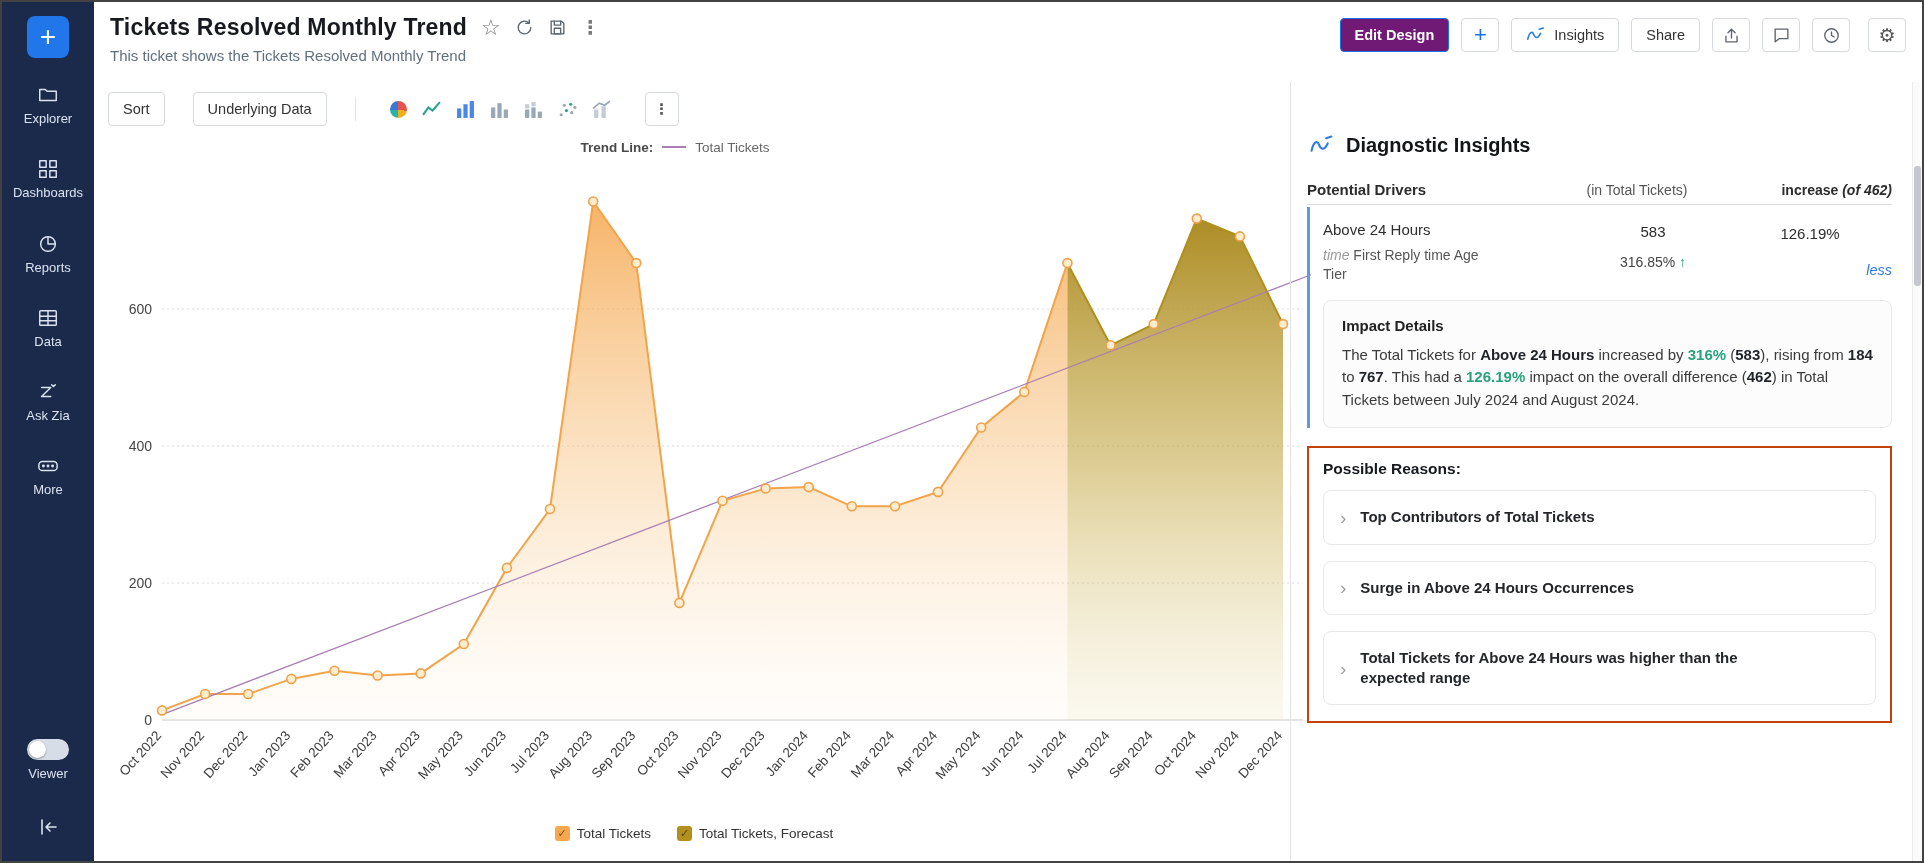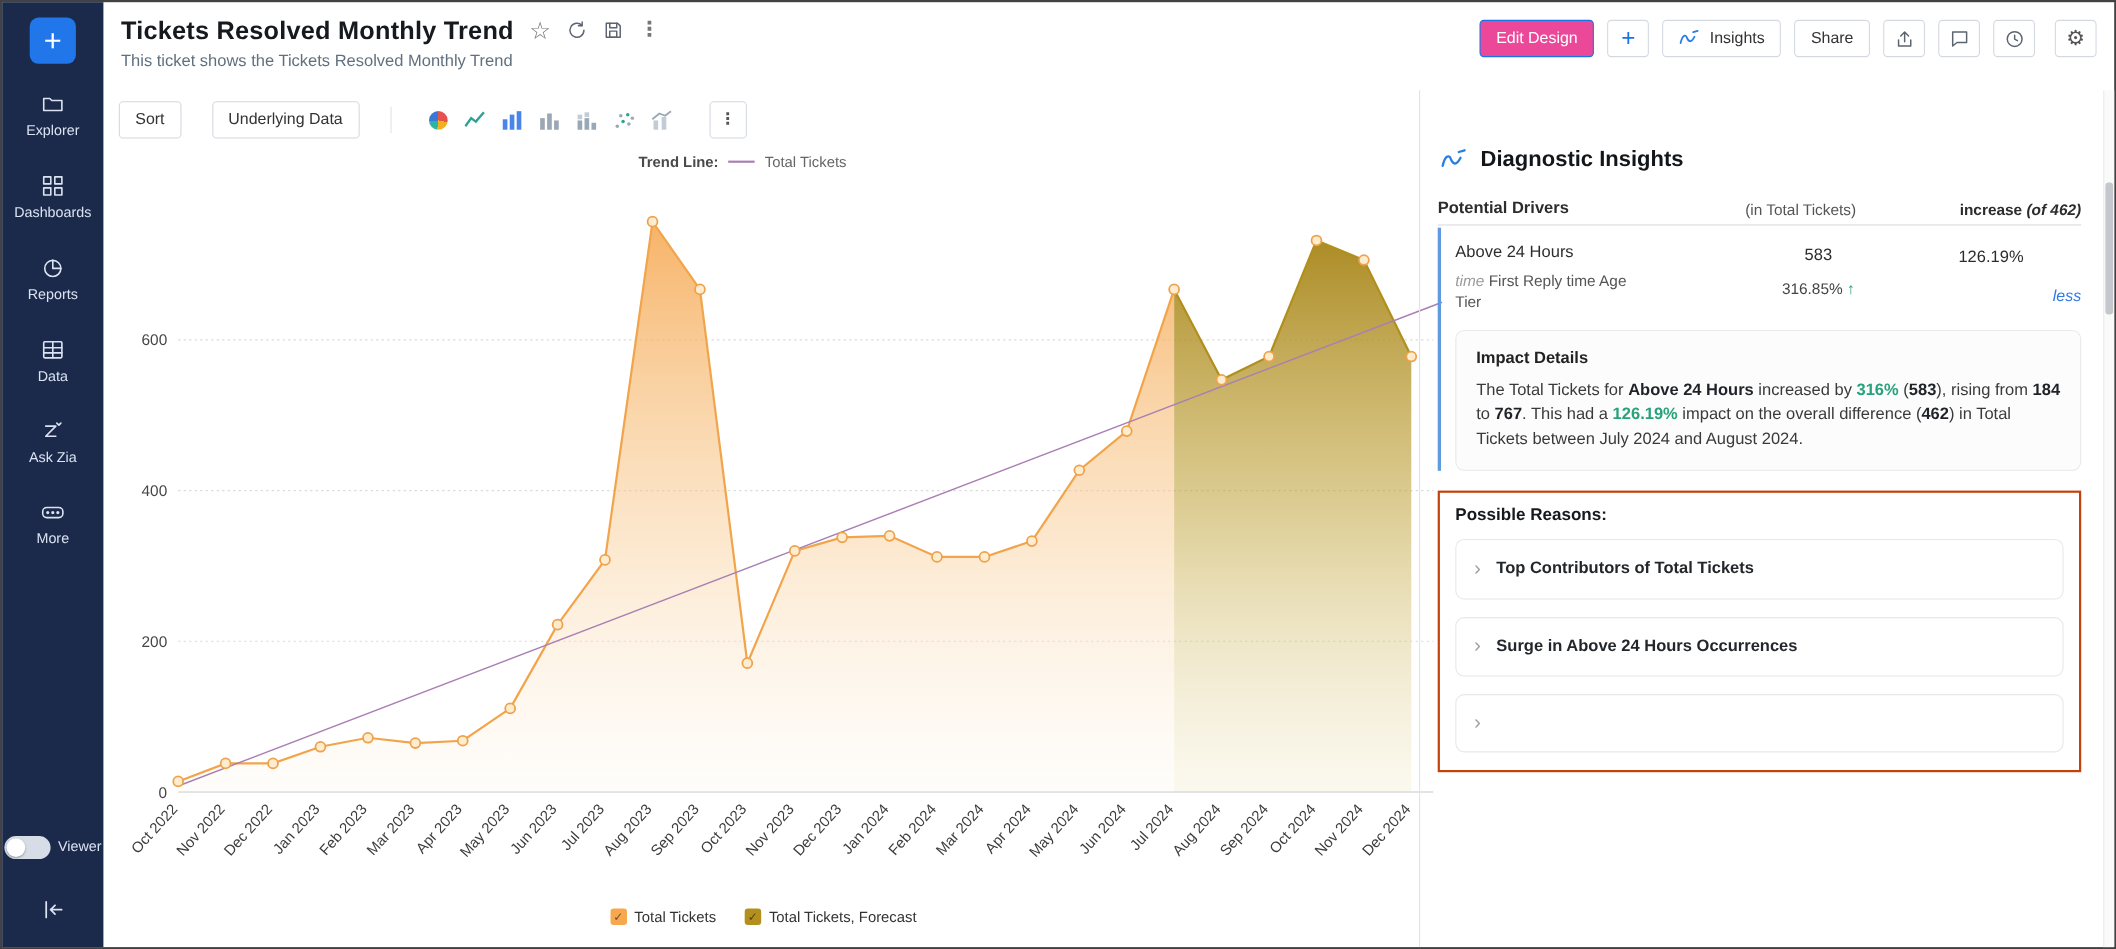--- a/index.html
+++ b/index.html
@@ -9,38 +9,38 @@
 
   
   .sidebar{width:92px;background:#1b2a4a;display:flex;flex-direction:column;align-items:center;
     padding:14px 0 10px 0;flex-shrink:0}
   .add-btn{width:42px;height:42px;border-radius:8px;background:#2176ea;color:#fff;font-size:28px;
     border:none;cursor:pointer;line-height:1;margin-bottom:26px}
   .nav-items{display:flex;flex-direction:column;gap:32px;align-items:center}
   .nav-item{display:flex;flex-direction:column;align-items:center;gap:6px;cursor:pointer;width:92px}
   .nav-label{font-size:13px;color:#dbe3f2;text-align:center;line-height:1.1}
   .nav-icon{stroke:#dbe3f2;fill:none;stroke-width:1.6;stroke-linecap:round;stroke-linejoin:round}
-  .viewer-group{margin-top:auto;display:flex;flex-direction:row;align-items:center;gap:7px}
+  .viewer-group{margin-top:auto;display:flex;flex-direction:column;align-items:center;gap:7px}
   .toggle{width:42px;height:21px;border-radius:11px;background:#d7dde6;position:relative;cursor:pointer}
   .toggle .knob{position:absolute;left:2px;top:2px;width:17px;height:17px;border-radius:50%;background:#fff;
     box-shadow:0 1px 2px rgba(0,0,0,.35)}
   .collapse-btn{margin-top:34px;margin-bottom:12px;cursor:pointer}
 
   
   .main{flex:1;display:flex;flex-direction:column;min-width:0}
   .header{display:flex;justify-content:space-between;align-items:flex-start;padding:12px 16px 8px 16px;
     height:80px;flex-shrink:0}
   .title-row{display:flex;align-items:center;gap:14px}
   .page-title{font-size:23px;font-weight:700;color:#16191e;letter-spacing:.2px}
   .title-icon{color:#777;font-size:20px;cursor:pointer;display:flex;align-items:center}
   .subtitle{font-size:15px;color:#60707f;margin-top:6px}
   .header-actions{display:flex;align-items:center;gap:12px;padding-top:4px}
   .btn{height:34px;border:1px solid #d4d9e0;background:#fff;border-radius:4px;font-size:14.5px;color:#333;
     padding:0 14px;cursor:pointer;display:flex;align-items:center;gap:8px;font-family:inherit}
-  .btn-primary{background:#ec4899;border-color:#1973e8;color:#fff;font-weight:400}
+  .btn-primary{background:#701a75;border-color:#1973e8;color:#fff;font-weight:700}
   .btn-plus{color:#1973e8;font-size:22px;width:38px;justify-content:center;padding:0}
   .icon-btn{width:38px;justify-content:center;padding:0;color:#555}
   .hdr-svg{stroke:#5c6470;fill:none;stroke-width:1.7;stroke-linecap:round;stroke-linejoin:round}
 
   .content{flex:1;display:flex;min-height:0}
 
   
   .chart-panel{flex:1;min-width:0;padding:8px 6px 0 10px;display:flex;flex-direction:column}
   .toolbar{display:flex;align-items:center;gap:28px;margin:2px 0 10px 4px}
   .v-sep{width:1px;height:24px;background:#e3e3e3}
@@ -427,20 +427,21 @@
             <div class="reason-card">
               <span class="reason-chevron">›</span>
               <span class="reason-text">Top Contributors of Total Tickets</span>
             </div>
             <div class="reason-card">
               <span class="reason-chevron">›</span>
               <span class="reason-text">Surge in Above 24 Hours Occurrences</span>
             </div>
             <div class="reason-card">
               <span class="reason-chevron">›</span>
+              <span class="reason-text">Total Tickets for Above 24 Hours was higher than the expected range</span>
             </div>
           </div>
 
         </div>
 
         <div class="panel-scrollbar">
           <div class="thumb"></div>
         </div>
       </aside>
 

